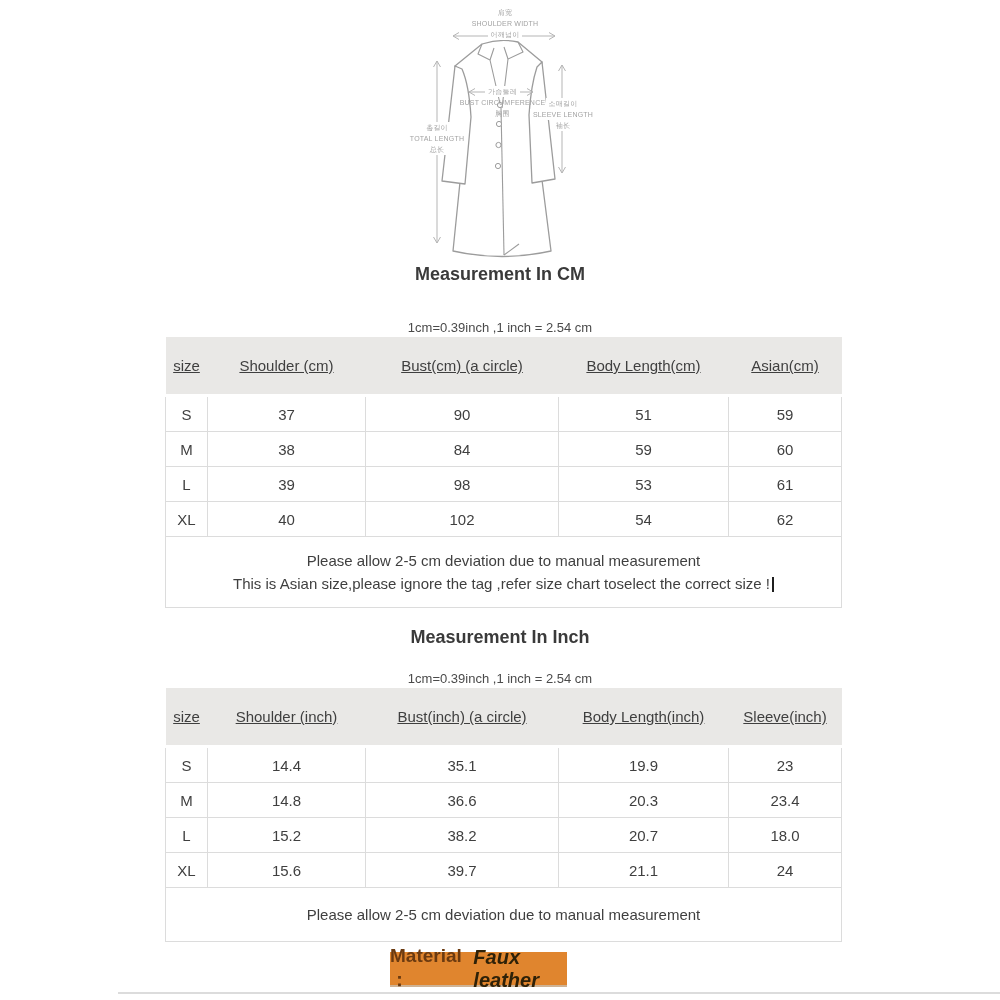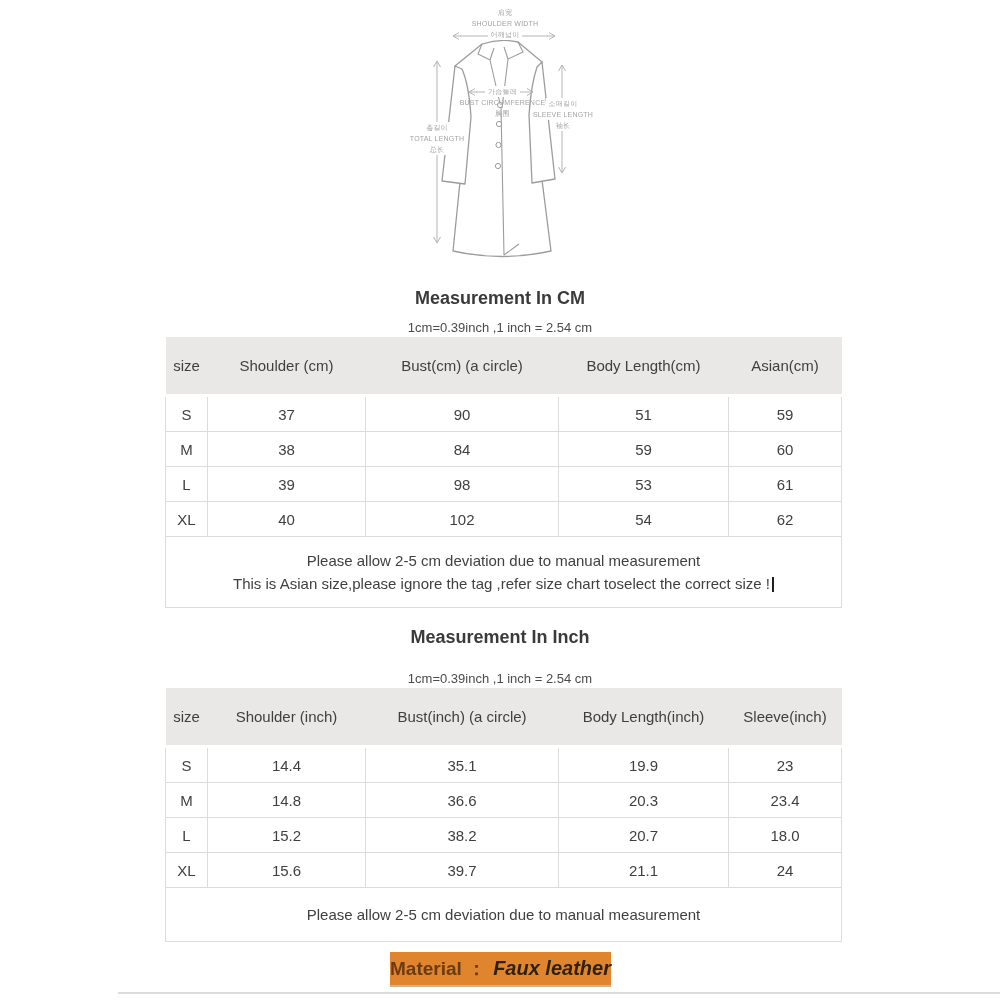--- a/index.html
+++ b/index.html
@@ -12,28 +12,28 @@
   .dlabel{position:absolute;text-align:center;font-size:7px;line-height:11px;color:#a3a3a3;letter-spacing:0.2px;}
   .dlabel .mask{background:#fff;display:inline-block;padding:0 3px;}
 
   
   .section-title{position:absolute;left:0;width:1000px;text-align:center;font-weight:bold;font-size:18px;color:#3a3a3a;}
   .section-sub{position:absolute;left:0;width:1000px;text-align:center;font-size:13px;color:#4a4a4a;margin-top:16px;}
 
   
   .size-table{position:absolute;left:165px;width:676px;border-collapse:collapse;table-layout:fixed;font-size:15px;color:#3f3f3f;}
   .size-table th{background:#e9e8e6;font-weight:normal;height:57px;text-align:center;padding:0;}
-  .size-table thead tr{border-bottom:3px solid #ffffff;}
+  .size-table thead tr{border-bottom:3px solid #ffffff;text-decoration:underline;}
   .size-table td{border:1px solid #dcdcdc;height:34px;text-align:center;padding:0;background:#fff;}
   .size-table td.note-cell{height:70px;line-height:23px;}
   .size-table td.note-cell-short{height:53px;}
   .cursor{display:inline-block;width:2px;height:15px;background:#1f1f1f;vertical-align:text-bottom;margin-left:2px;}
 
   
-  .material{position:absolute;left:390px;top:952px;width:221px;height:33px;background:#e0852e;
+  .material{position:absolute;left:390px;top:952px;width:177px;height:33px;background:#e0852e;
             display:flex;align-items:center;justify-content:center;box-shadow:0 2px 0 rgba(146,85,18,0.45);}
   .material .mlabel{font-weight:bold;font-size:19px;color:#6b3a10;}
   .material .mvalue{font-weight:bold;font-style:italic;font-size:20px;color:#2e2108;margin-left:7px;}
 
   .divider{position:absolute;left:118px;top:992px;width:882px;height:2px;background:#dcdcdc;}
 </style>
 </head>
 <body>
 
 <div class="page">
@@ -97,21 +97,21 @@
       <div>胸围</div>
     </div>
 
     <div class="dlabel" style="left:122px;top:93px;width:72px;">
       <div><span class="mask">소매길이</span></div>
       <div><span class="mask">SLEEVE LENGTH</span></div>
       <div><span class="mask">袖长</span></div>
     </div>
   </div>
 
-  <div class="section-title" style="top:288px;text-align:center;">Measurement In CM</div>
+  <div class="section-title" style="top:264px;text-align:center;">Measurement In CM</div>
   <div class="section-sub" style="top:304px;">1cm=0.39inch ,1 inch = 2.54 cm</div>
 
   <table class="size-table" style="top:337px;">
     <colgroup>
         <col style="width:42px">
         <col style="width:158px">
         <col style="width:193px">
         <col style="width:170px">
         <col style="width:113px">
       </colgroup>

